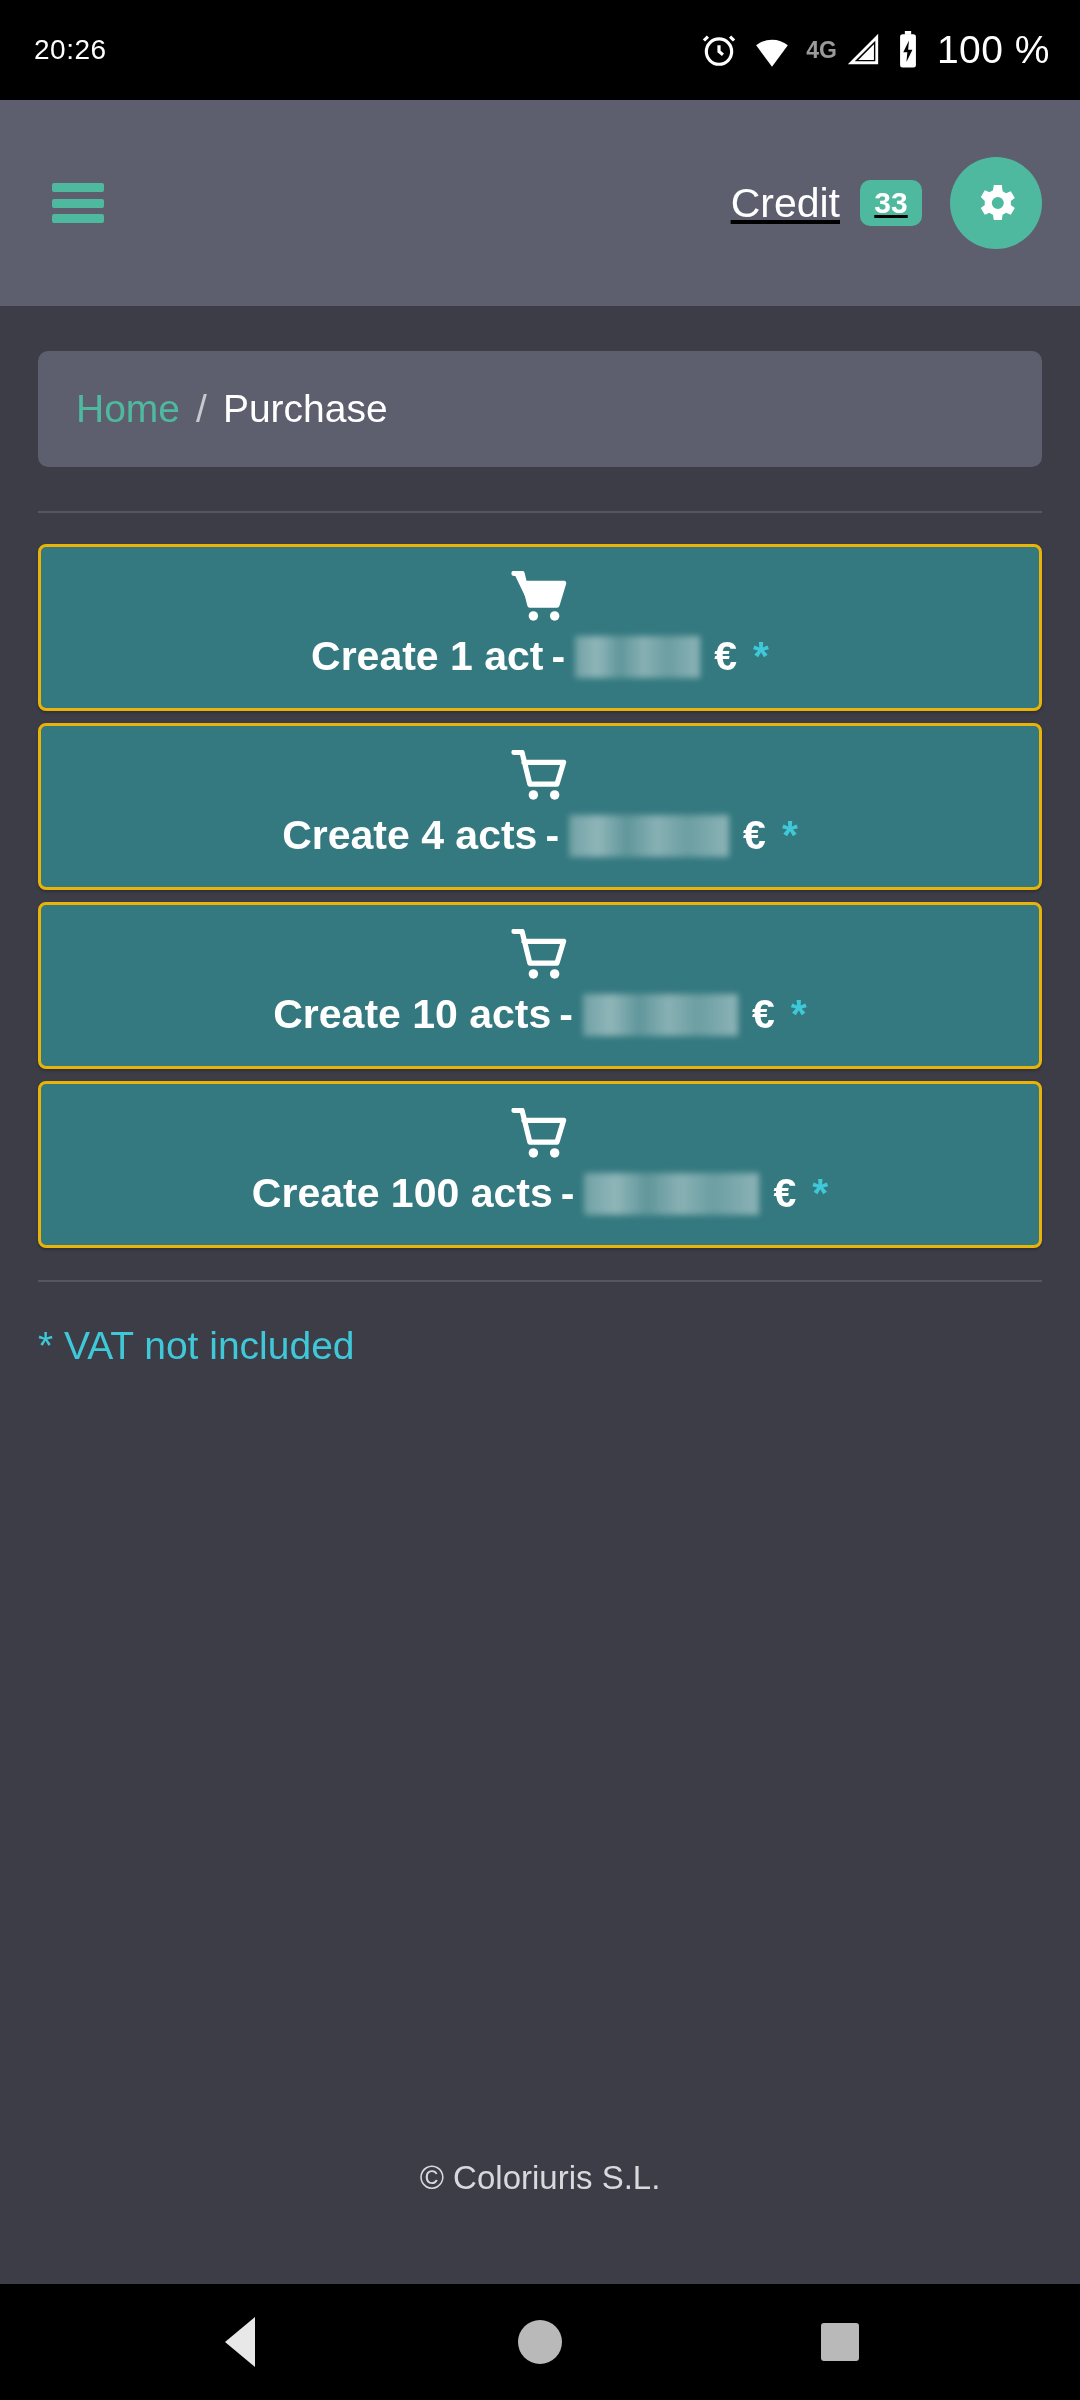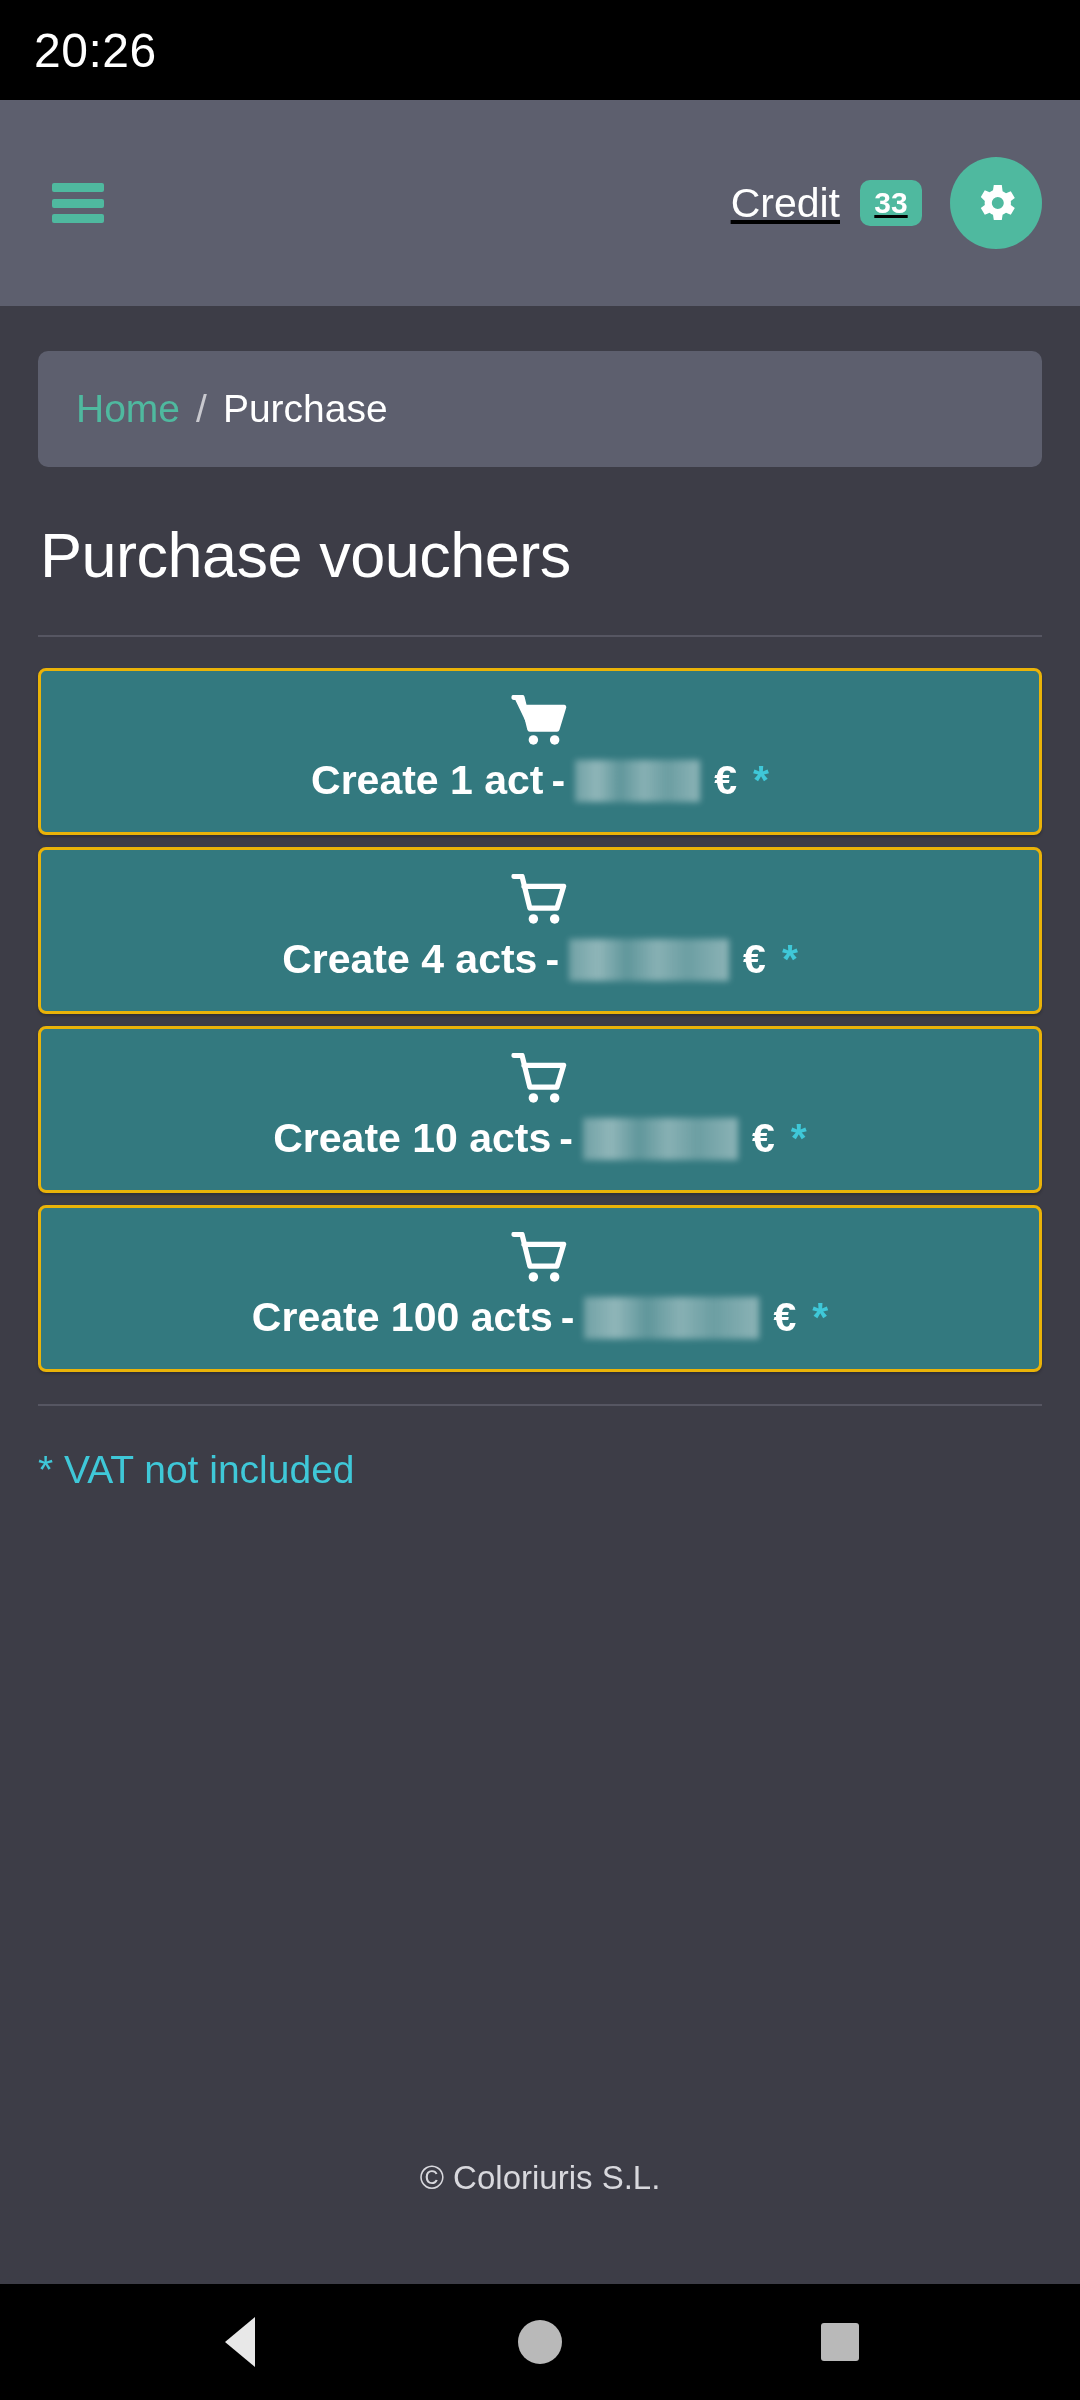--- a/index.html
+++ b/index.html
@@ -10,21 +10,21 @@
     overflow:hidden;
   }
   .screen { position:relative; width:1080px; height:2400px; background:#3d3d47; display:flex; flex-direction:column; }
 
   
   .statusbar {
     height:100px; background:#000; flex:0 0 100px;
     display:flex; align-items:center; justify-content:space-between;
     padding:0 30px 0 34px; color:#fff;
   }
-  .status-time { font-size:48px; letter-spacing:0.5px; color:#fff; }
+  .status-time { font-size:28px; letter-spacing:0.5px; color:#fff; }
   .status-right { display:flex; align-items:center; gap:14px; }
   .sb-ico { display:block; }
   .net-label { font-size:23px; color:#9a9a9a; font-weight:bold; margin-right:-4px; }
   .battery-pct { font-size:39px; color:#fff; margin-left:2px; letter-spacing:0.5px;}
 
   
   .appbar {
     flex:0 0 206px; background:#5d5f6e;
     display:flex; align-items:center; justify-content:space-between;
     padding:0 38px 0 52px; position:relative;
@@ -105,20 +105,42 @@
   .nav-home { width:44px;height:44px;border-radius:50%;background:#b9b9b9; }
   .nav-recent { width:38px;height:38px;background:#b9b9b9;border-radius:3px; }
 </style>
 </head>
 <body>
 
 <div class="screen">
 
   <div class="statusbar">
     <div class="status-time">20:26</div>
+    <div class="status-right">
+      <svg class="sb-ico" width="38" height="38" viewBox="0 0 24 24" fill="none" stroke="#ffffff" stroke-width="2">
+        <circle cx="12" cy="13" r="8"></circle>
+          <path d="M12 9v4l2.5 2"></path>
+        <path d="M5 3.5 2.5 6"></path>
+          <path d="M19 3.5 21.5 6"></path>
+      </svg>
+      <svg class="sb-ico" width="40" height="34" viewBox="0 0 24 20">
+        <path d="M12 20 2.5 7.2C5.1 5 8.4 3.8 12 3.8s6.9 1.2 9.5 3.4L12 20z" fill="#ffffff"></path>
+      </svg>
+      <span class="net-label">4G</span>
+      <svg class="sb-ico" width="34" height="34" viewBox="0 0 24 24">
+        <path d="M21 3 3 21h18V3z" fill="none" stroke="#ffffff" stroke-width="2"></path>
+        <path d="M19 8v11H8L19 8z" fill="#ffffff"></path>
+      </svg>
+      <svg class="sb-ico" width="26" height="38" viewBox="0 0 14 24">
+        <rect x="2" y="2" width="10" height="21" rx="1.6" fill="#ffffff"></rect>
+        <rect x="5" y="0" width="4" height="2.4" fill="#ffffff"></rect>
+        <path d="M7.6 6 4 13.4h2.6L6 19.6l3.8-7.8H7.1L7.6 6z" fill="#000000"></path>
+      </svg>
+      <span class="battery-pct">100 %</span>
+    </div>
   </div>
 
   <div class="appbar">
     <div class="hamburger">
       <span></span>
       <span></span>
       <span></span>
     </div>
     <div class="appbar-right">
       <div class="credit-wrap">
@@ -134,21 +156,20 @@
   </div>
 
   <div class="content">
 
     <div class="breadcrumb">
       <a class="bc-home" href="#">Home</a>
       <span class="bc-sep">/</span>
       <span class="bc-current">Purchase</span>
     </div>
 
-    <h1 class="page-title">Purchase vouchers</h1>
     <div class="title-rule"></div>
 
     <div class="card-list">
 
       <div class="buy-card">
         <svg class="cart-ico" width="58" height="52" viewBox="0 0 24 22" fill="#ffffff">
           <path d="M1 1h3.2l1 4.2h16.1l-2.6 8.4H7.1"></path>
           <path d="M1 1h3.4l3.3 13.4h11.5l2.8-9.2H5.2" fill="none" stroke="#ffffff" stroke-width="2.2" stroke-linecap="round" stroke-linejoin="round"></path>
           <circle cx="9.2" cy="19" r="2"></circle>
             <circle cx="18.2" cy="19" r="2"></circle>

